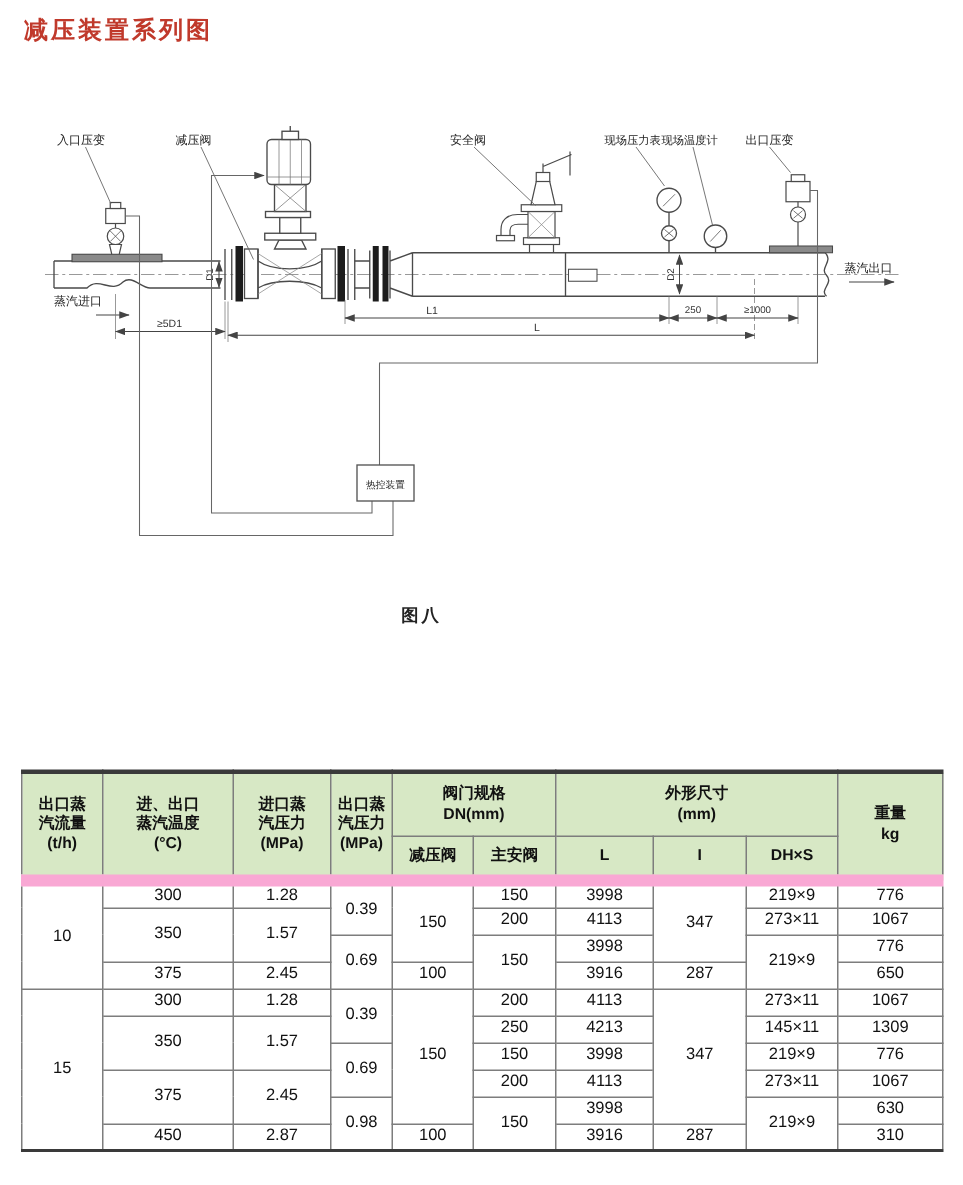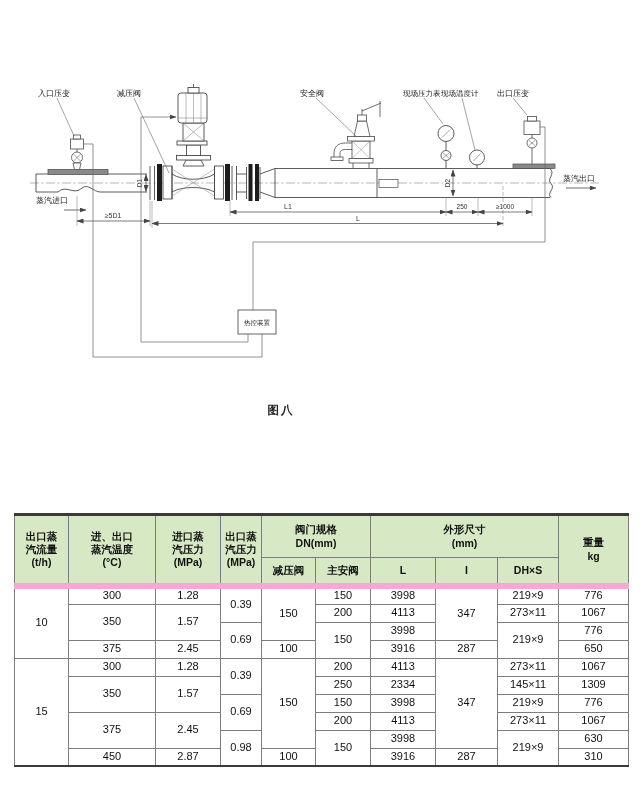--- a/index.html
+++ b/index.html
@@ -17,33 +17,34 @@
   
   table.spec{position:absolute;top:513px;left:14px;width:614px;border-collapse:collapse;
              table-layout:fixed;font-size:11px;color:#111;
              border-top:3px solid #3a3a3a;border-bottom:2px solid #3a3a3a;
              border-left:1px solid #7d7d7d;border-right:1px solid #7d7d7d;}
   table.spec th,table.spec td{border:1px solid #7d7d7d;text-align:center;
              vertical-align:middle;padding:0;line-height:1.25;}
   table.spec thead th{background:var(--green,#d7e8c5);font-weight:bold;font-size:10.5px;}
   table.spec thead tr.h1 th{height:41px;}
   table.spec thead tr.h2 th{height:25px;}
-  table.spec thead{border-bottom:6px solid #f9a8d4;}
+  table.spec thead{border-bottom:8px solid #f9a8d4;}
   table.spec tbody tr{height:18px;}
   svg text{fill:#222;}
   .lbl{font-size:8px;}
   .lbl-s{font-size:7.5px;}
   .dim{font-size:7px;fill:#333;}
   .dim-s{font-size:6.5px;fill:#333;}
 </style>
 </head>
 <body>
 
 <div class="page">
 
+  <div id="diagram-title" class="red-title">减压装置系列图</div>
 
   <svg class="diagram-svg" width="642" height="450" viewBox="0 0 642 450">
     <defs>
       <marker id="aE" markerWidth="7" markerHeight="5" refX="6.5" refY="2.5" orient="auto" markerUnits="userSpaceOnUse">
           <path d="M0,0 L7,2.5 L0,5 Z" fill="#444"></path>
         </marker>
       <marker id="aS" markerWidth="7" markerHeight="5" refX="0.5" refY="2.5" orient="auto" markerUnits="userSpaceOnUse">
           <path d="M7,0 L0,2.5 L7,5 Z" fill="#444"></path>
         </marker>
     </defs>
@@ -271,21 +272,21 @@
           <td>200</td>
           <td>4113</td>
           <td rowspan="5">347</td>
           <td>273×11</td>
           <td>1067</td>
         </tr>
         <tr>
           <td rowspan="2">350</td>
           <td rowspan="2">1.57</td>
           <td>250</td>
-          <td>2334</td>
+          <td>4213</td>
           <td>145×11</td>
           <td>1309</td>
         </tr>
         <tr>
           <td rowspan="2">0.69</td>
           <td>150</td>
           <td>3998</td>
           <td>219×9</td>
           <td>776</td>
         </tr>

